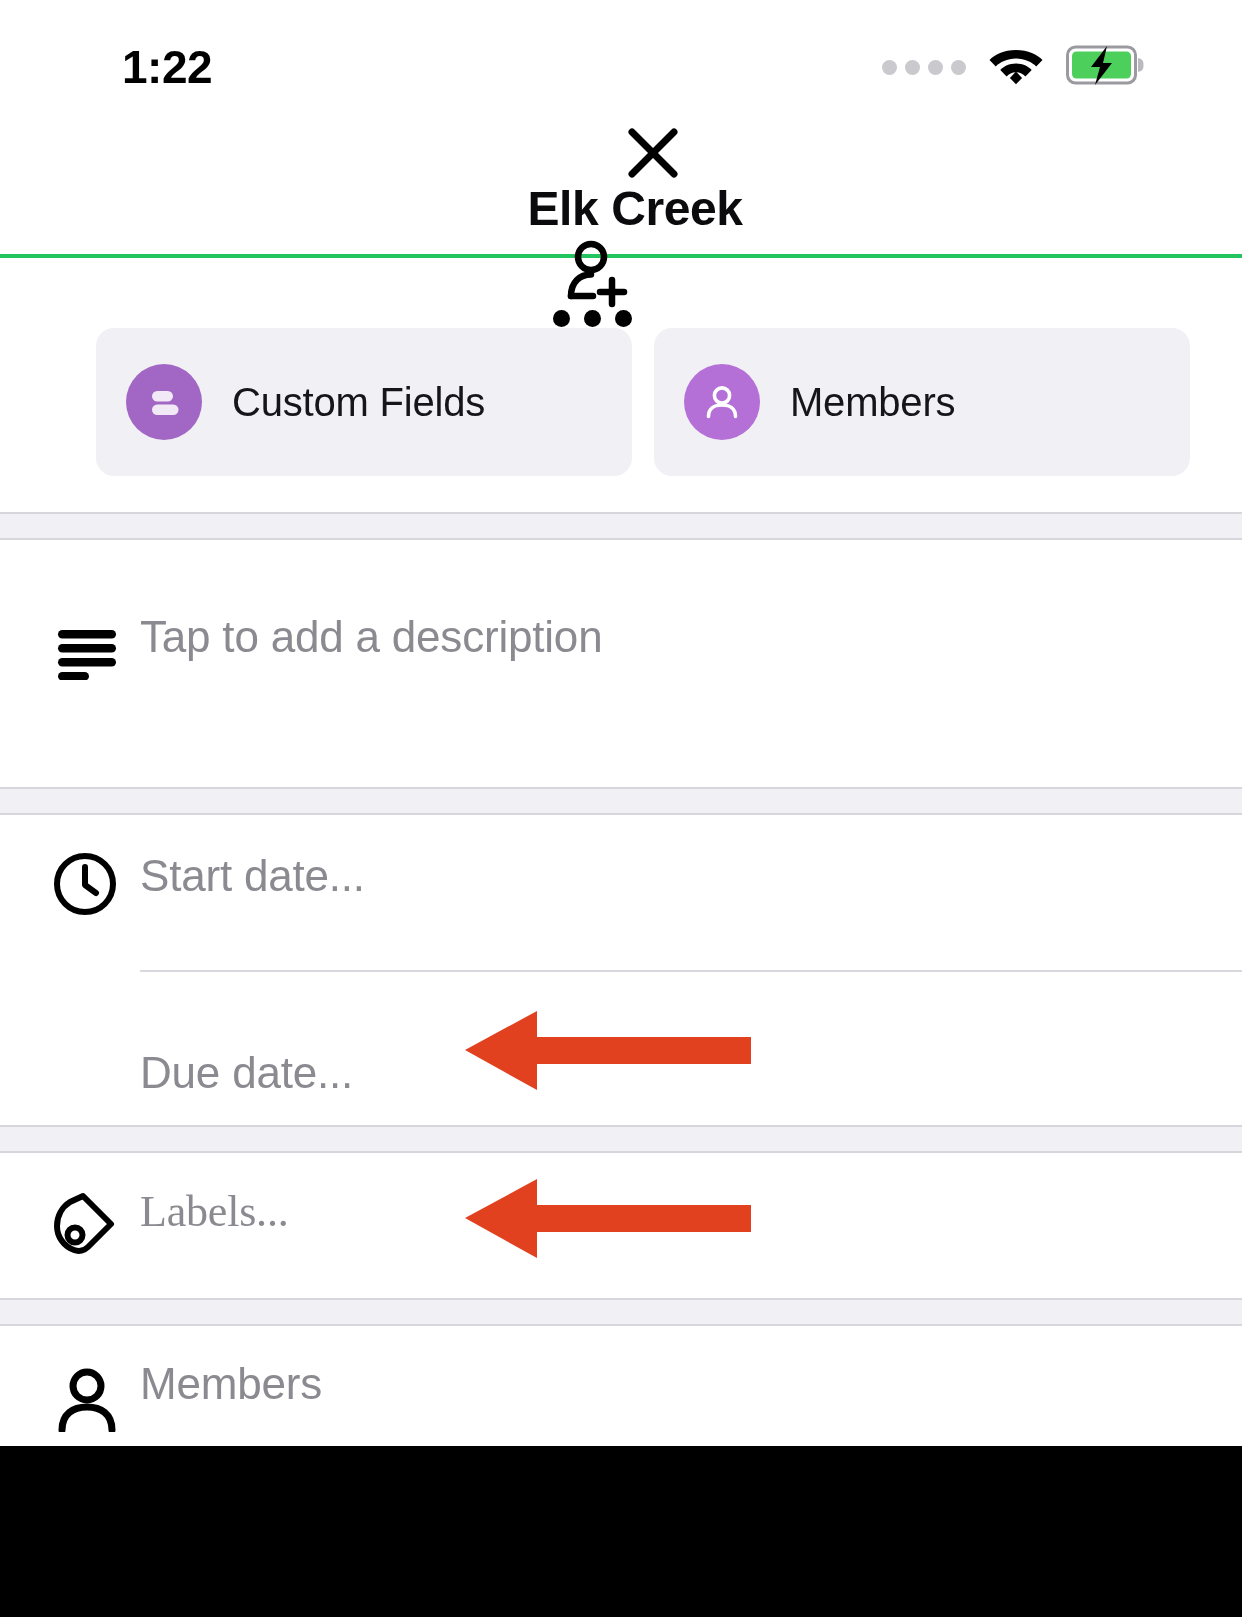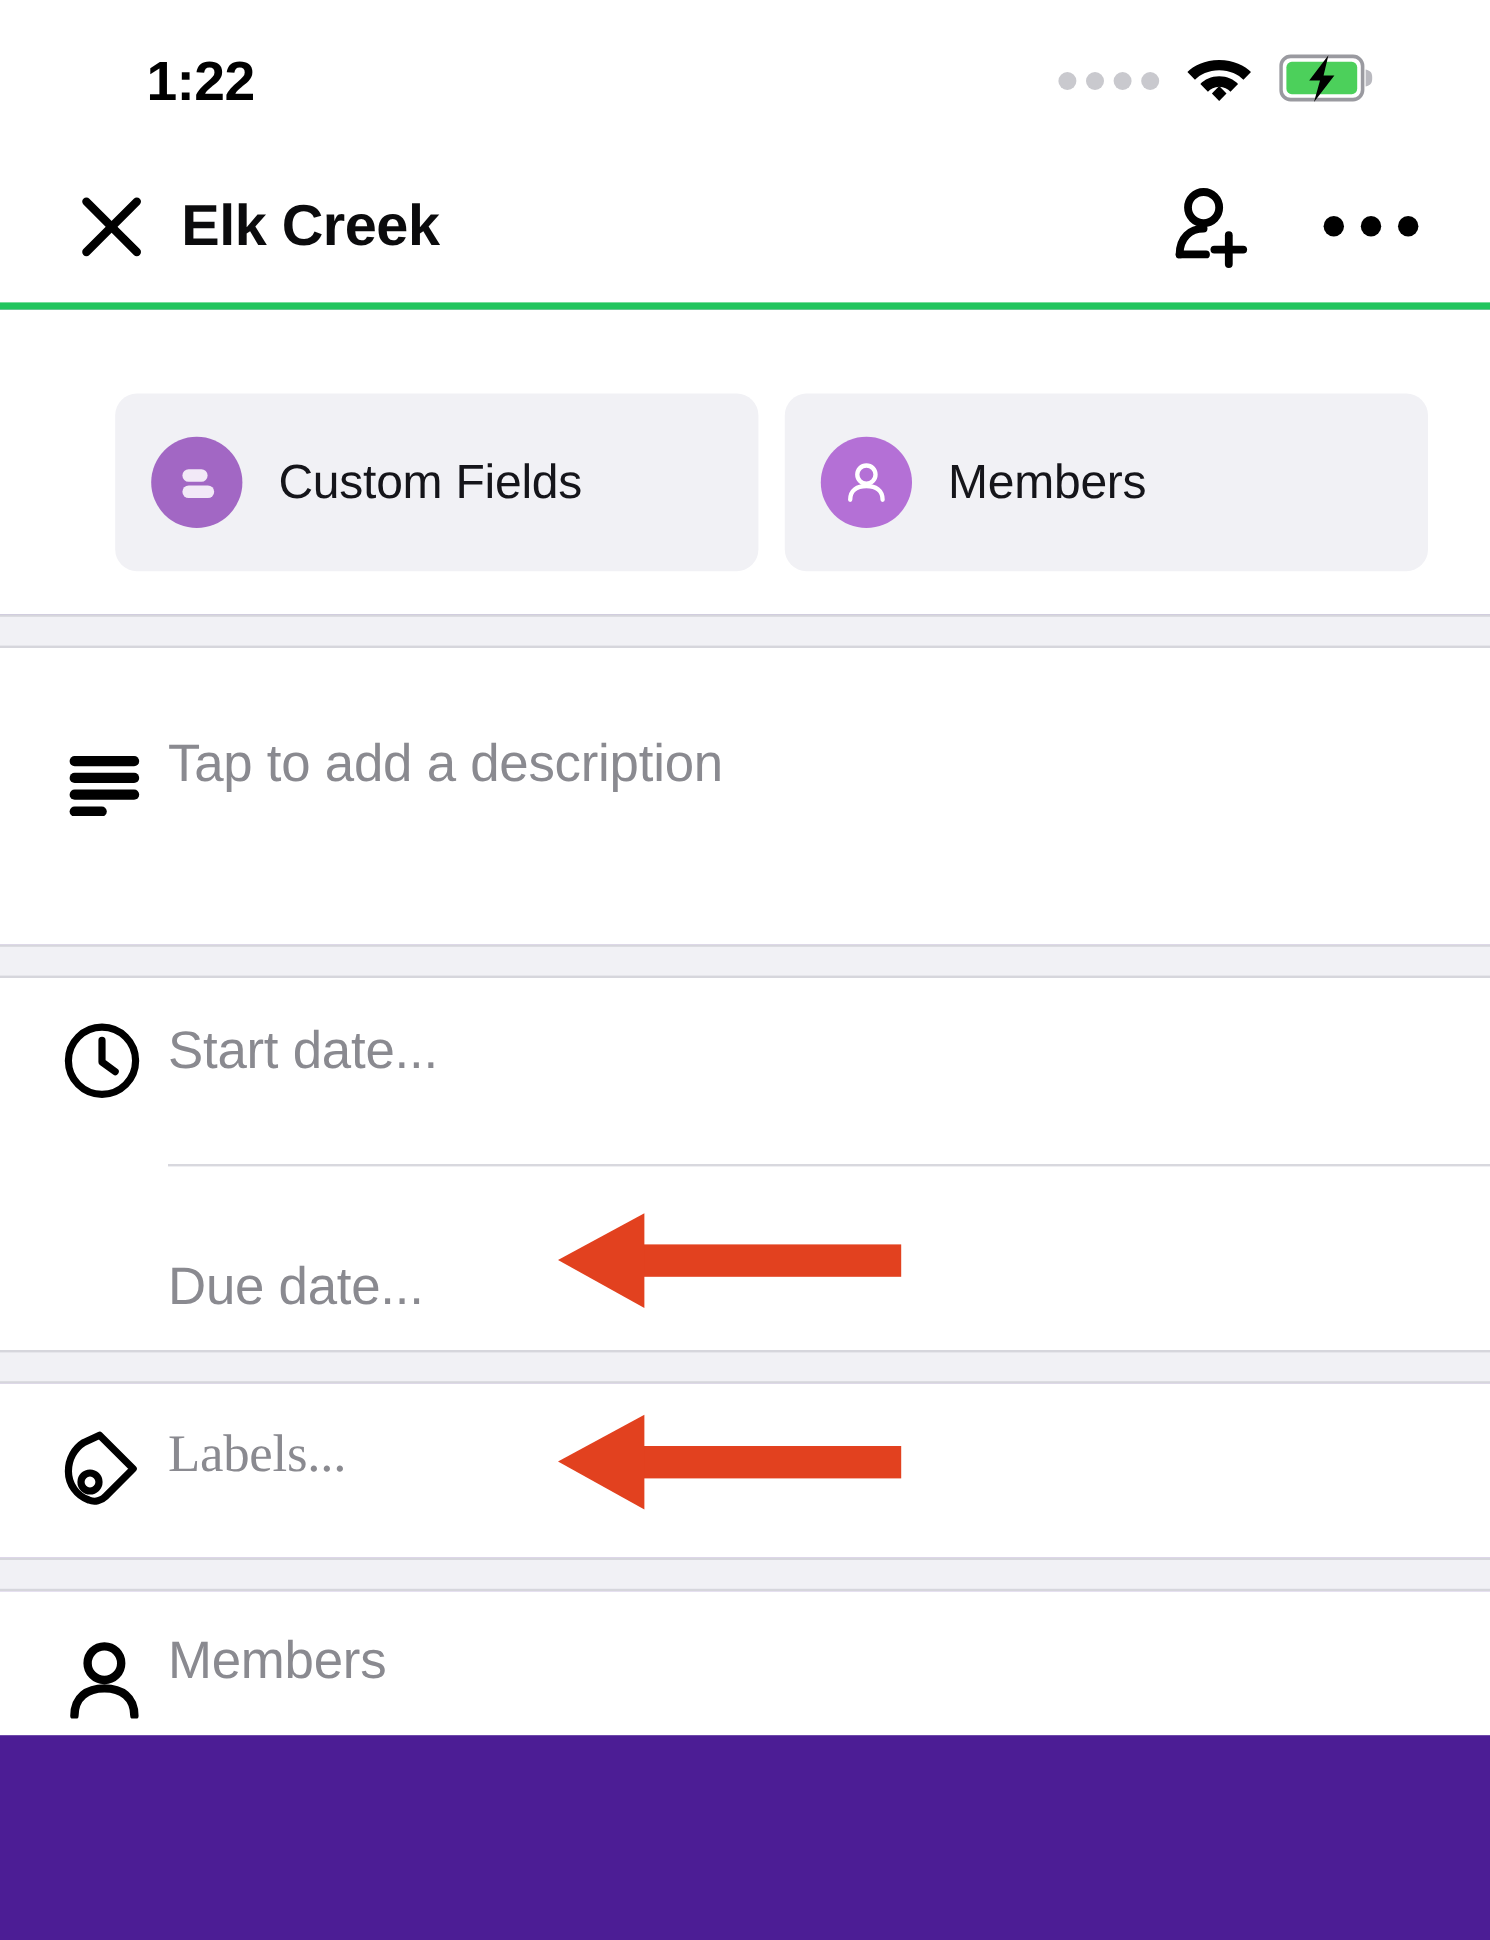--- a/index.html
+++ b/index.html
@@ -10,21 +10,21 @@
     overflow: hidden;
     background: #ffffff;
     font-family: "Liberation Sans", sans-serif;
     -webkit-font-smoothing: antialiased;
   }
 
   .phone {
     position: relative;
     width: 1242px;
     height: 1617px;
-    background: #4c1d95;
+    background: #000000;
     overflow: hidden;
   }
 
   
   .statusbar {
     position: relative;
     height: 125px;
     width: 100%;
     background: #ffffff;
   }
@@ -54,23 +54,24 @@
   }
   .wifi-ic { display: block; }
   .batt-ic { display: block; }
 
   
   .header {
     position: relative;
     height: 133px;
     width: 100%;
     background: #ffffff;
-    border-bottom: 6px solid #22c55e;
+    border-bottom: 4px solid #22c55e;
     display: flex;
     align-items: center;
+    flex-direction: column;
   }
   .close-btn {
     width: 60px; height: 60px;
     margin-left: 63px;
     display: flex; align-items: center; justify-content: center;
     cursor: pointer;
   }
   .hdr-title {
     margin-left: 28px;
     font-size: 48px;

